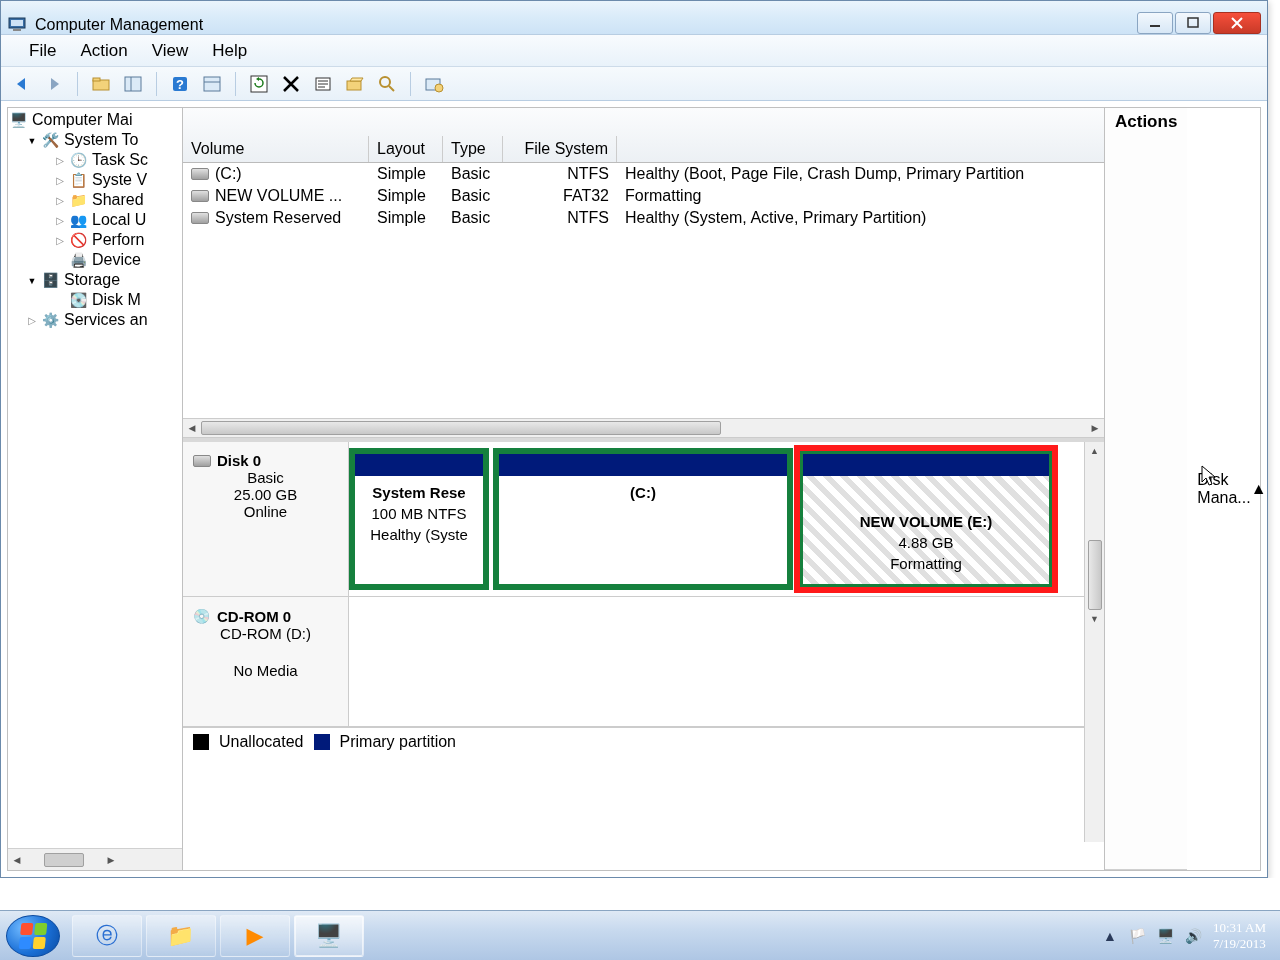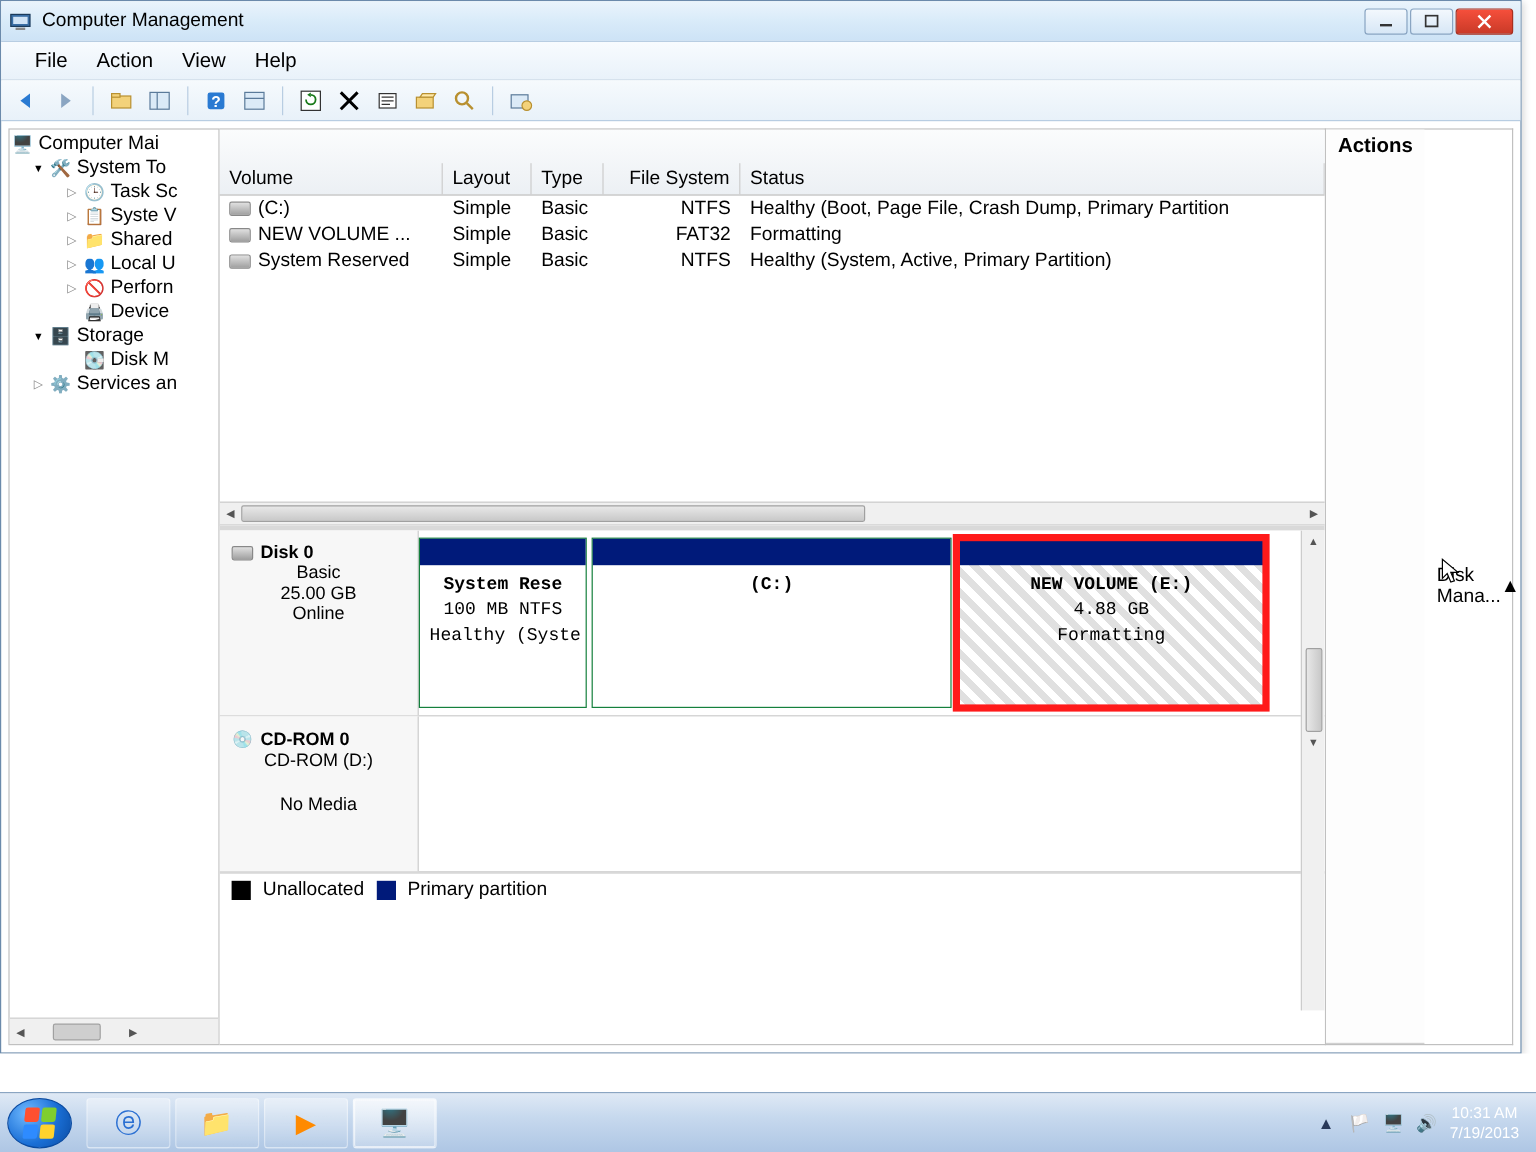--- a/index.html
+++ b/index.html
@@ -20,21 +20,21 @@
   width: 1268px;
   height: 878px;
   border: 1px solid #6b8aab;
   background: #fff;
   box-shadow: 2px 2px 6px rgba(0,0,0,.15);
 }
 .titlebar {
   height: 34px;
   background: linear-gradient(to bottom, #eaf4fc 0%, #d9ebf9 50%, #cde3f6 100%);
   display: flex;
-  align-items: center;
+  align-items: flex-end;
   padding: 0 6px;
   border-bottom: 1px solid #b8cde2;
 }
 .titlebar .app-icon { width: 20px; height: 20px; margin-right: 8px; display:inline-flex; align-items:center; justify-content:center; }
 .titlebar .title { font-size: 16px; }
 .titlebar .spacer { flex: 1; }
 .win-btn {
   width: 36px; height: 22px;
   margin-left: 2px;
   border: 1px solid #8aa5c2;
@@ -123,25 +123,25 @@
 
 .vol-top { height:330px; display:flex; flex-direction:column; }
 .vol-list-body { flex:1; overflow:hidden; }
 
 
 .diskmap { flex:1; border-top:4px solid #d9d9d9; overflow:hidden; position:relative; background:#fff;text-align:center; }
 .disk-row { display:flex; border-bottom:1px solid #ccc; min-height:140px; }
 .disk-label { width:166px; padding:10px 10px; border-right:1px solid #ccc; background:#f7f7f7;}
 .disk-label .dname { font-weight:bold; display:flex; align-items:center; gap:6px;}
 .disk-parts { flex:1; display:flex; padding:6px 6px 6px 0; gap:4px; position:relative;}
-.part { border:1px solid #15803d; display:flex; flex-direction:column;font-family:Liberation Mono, monospace; }
+.part { border:6px solid #15803d; display:flex; flex-direction:column; }
 .part .part-head { height:22px; background:#001a7a; }
 .part .part-body { padding:6px 8px; font-size:15px; line-height:1.4; overflow:hidden; white-space:nowrap;}
 .part .pname { font-weight:bold; }
-.part.formatting { background: repeating-linear-gradient(45deg,#fff,#fff 6px,#e0e0e0 6px,#e0e0e0 12px); }
+.part.formatting { background: repeating-linear-gradient(45deg,#fff,#fff 6px,#e0e0e0 6px,#e0e0e0 12px); gap: 29px; }
 .part.highlighted { outline:6px solid #ff1a1a; outline-offset:-3px; }
 
 .legend { height:28px; border-top:1px solid #ccc; display:flex; align-items:center; gap:10px; padding:0 10px; font-size:16px;}
 .legend .sw { width:16px; height:16px; display:inline-block; }
 .legend .sw.black { background:#000; }
 .legend .sw.blue { background:#001a7a; }
 
 .disk-vscroll { position:absolute; right:0; top:0; bottom:28px; width:20px; background:#f0f0f0; border-left:1px solid #ccc; display:flex; flex-direction:column; align-items:center;}
 .disk-vscroll::before { content:"▲"; font-size:9px; color:#555; height:18px; line-height:18px;}
 .disk-vscroll::after { content:"▼"; font-size:9px; color:#555; height:18px; line-height:18px;}
@@ -177,21 +177,21 @@
 .start-btn .flag span:nth-child(3){background:#2e8bff;border-radius:2px;}
 .start-btn .flag span:nth-child(4){background:#ffd22e;border-radius:2px;}
 .task-btn {
   width:70px; height:42px; margin-right:4px;
   border:1px solid rgba(255,255,255,.4); border-radius:3px;
   background:linear-gradient(to bottom,rgba(255,255,255,.4),rgba(255,255,255,.05));
   display:flex; align-items:center; justify-content:center; font-size:22px;
 }
 .task-btn.active { background:linear-gradient(to bottom,rgba(255,255,255,.7),rgba(255,255,255,.2)); box-shadow:inset 0 0 0 1px rgba(255,255,255,.6);}
 .tray { margin-left:auto; display:flex; align-items:center; gap:10px; color:#fff; font-size:13px; padding-right:8px;}
-.tray .clock { text-align:center; line-height:1.2; color:#fff;}
+.tray .clock { text-align:left; line-height:1.2; color:#fff;font-family:Liberation Serif, serif;}
 .tray .ico-tray { width:18px; height:18px; display:inline-flex; align-items:center; justify-content:center; color:#fff; font-size:14px;}
 .white-gap { position:absolute; left:0; right:0; bottom:50px; height:32px; background:#fff;}
 
 .drive-icon { width:18px; height:12px; background:linear-gradient(to bottom,#e0e0e0,#a0a0a0); border:1px solid #888; border-radius:2px; display:inline-block;}
 </style>
 </head>
 <body>
 
 <div class="window">
 
@@ -375,21 +375,20 @@
         </div>
     </div>
 
     <div class="center-pane">
       <div class="vol-top">
         <div class="vol-header">
           <div class="col col-volume">Volume</div>
           <div class="col col-layout">Layout</div>
           <div class="col col-type">Type</div>
           <div class="col col-fs">File System</div>
-          <div class="col col-status">Status</div>
         </div>
         <div class="vol-list-body">
           <div class="vol-row">
             <div class="col col-volume">
                 <span class="drive-icon"></span>
                 <span>(C:)</span>
               </div>
             <div class="col col-layout">Simple</div>
             <div class="col col-type">Basic</div>
             <div class="col col-fs">NTFS</div>

